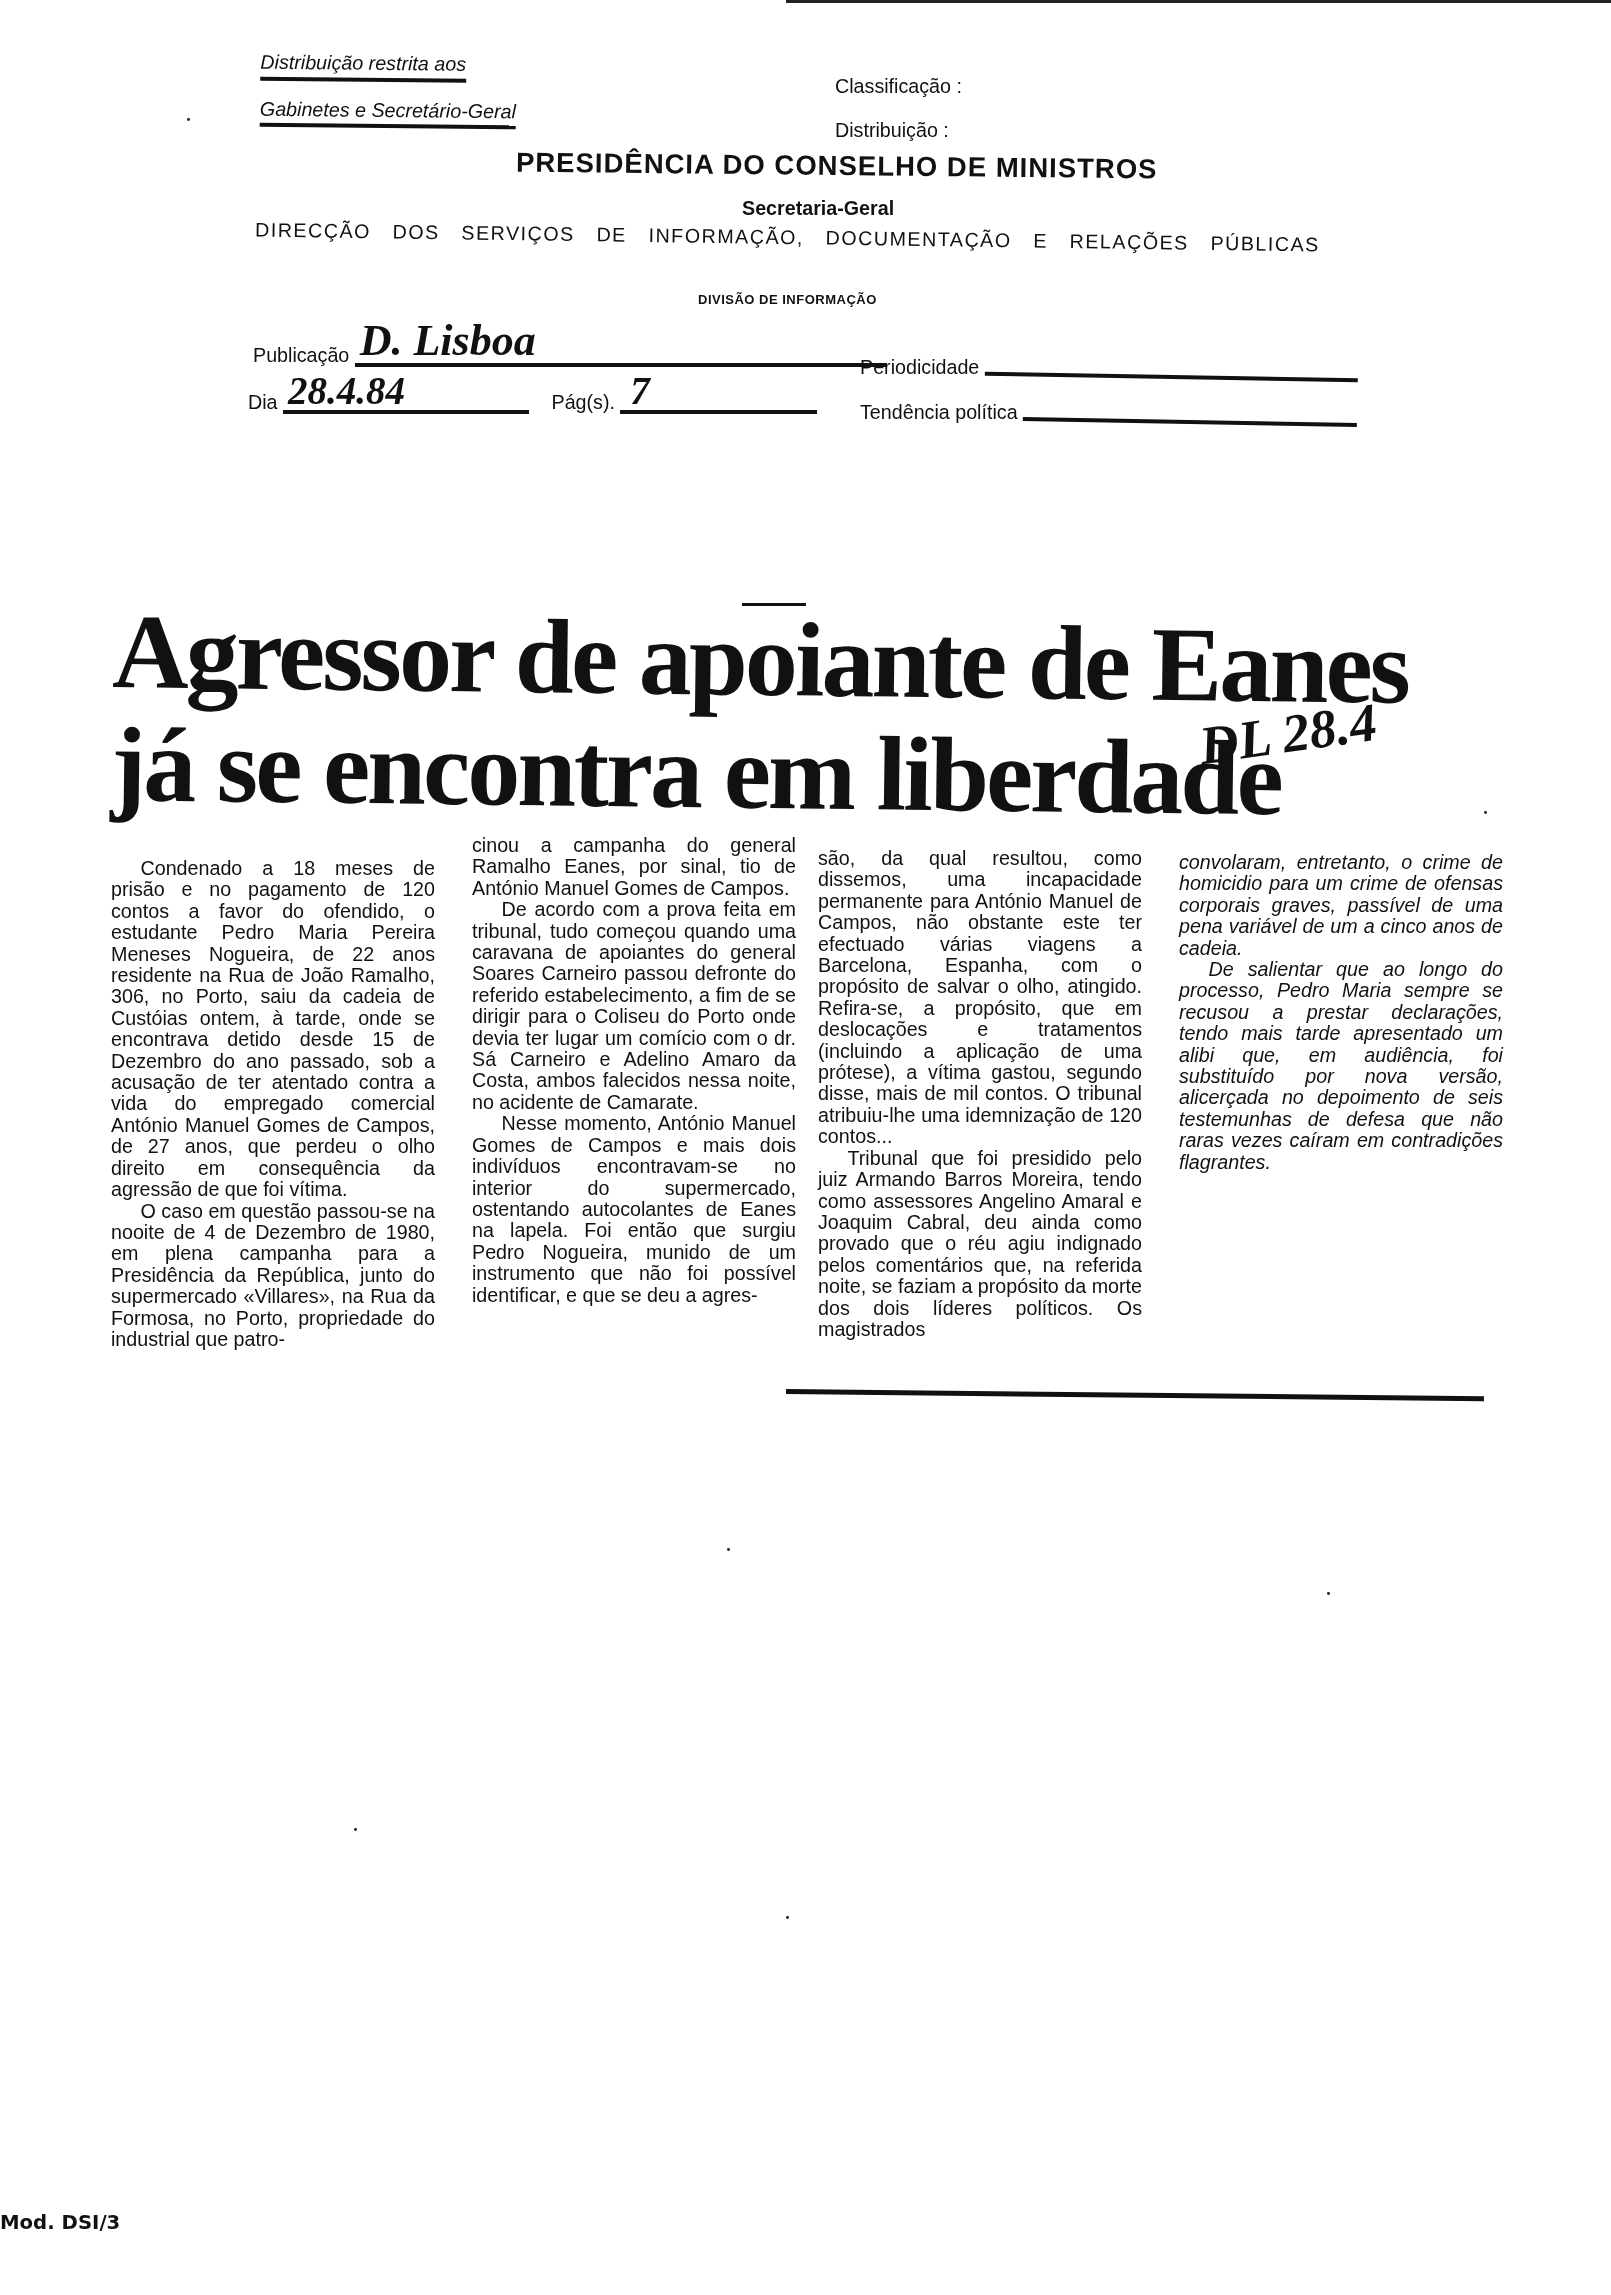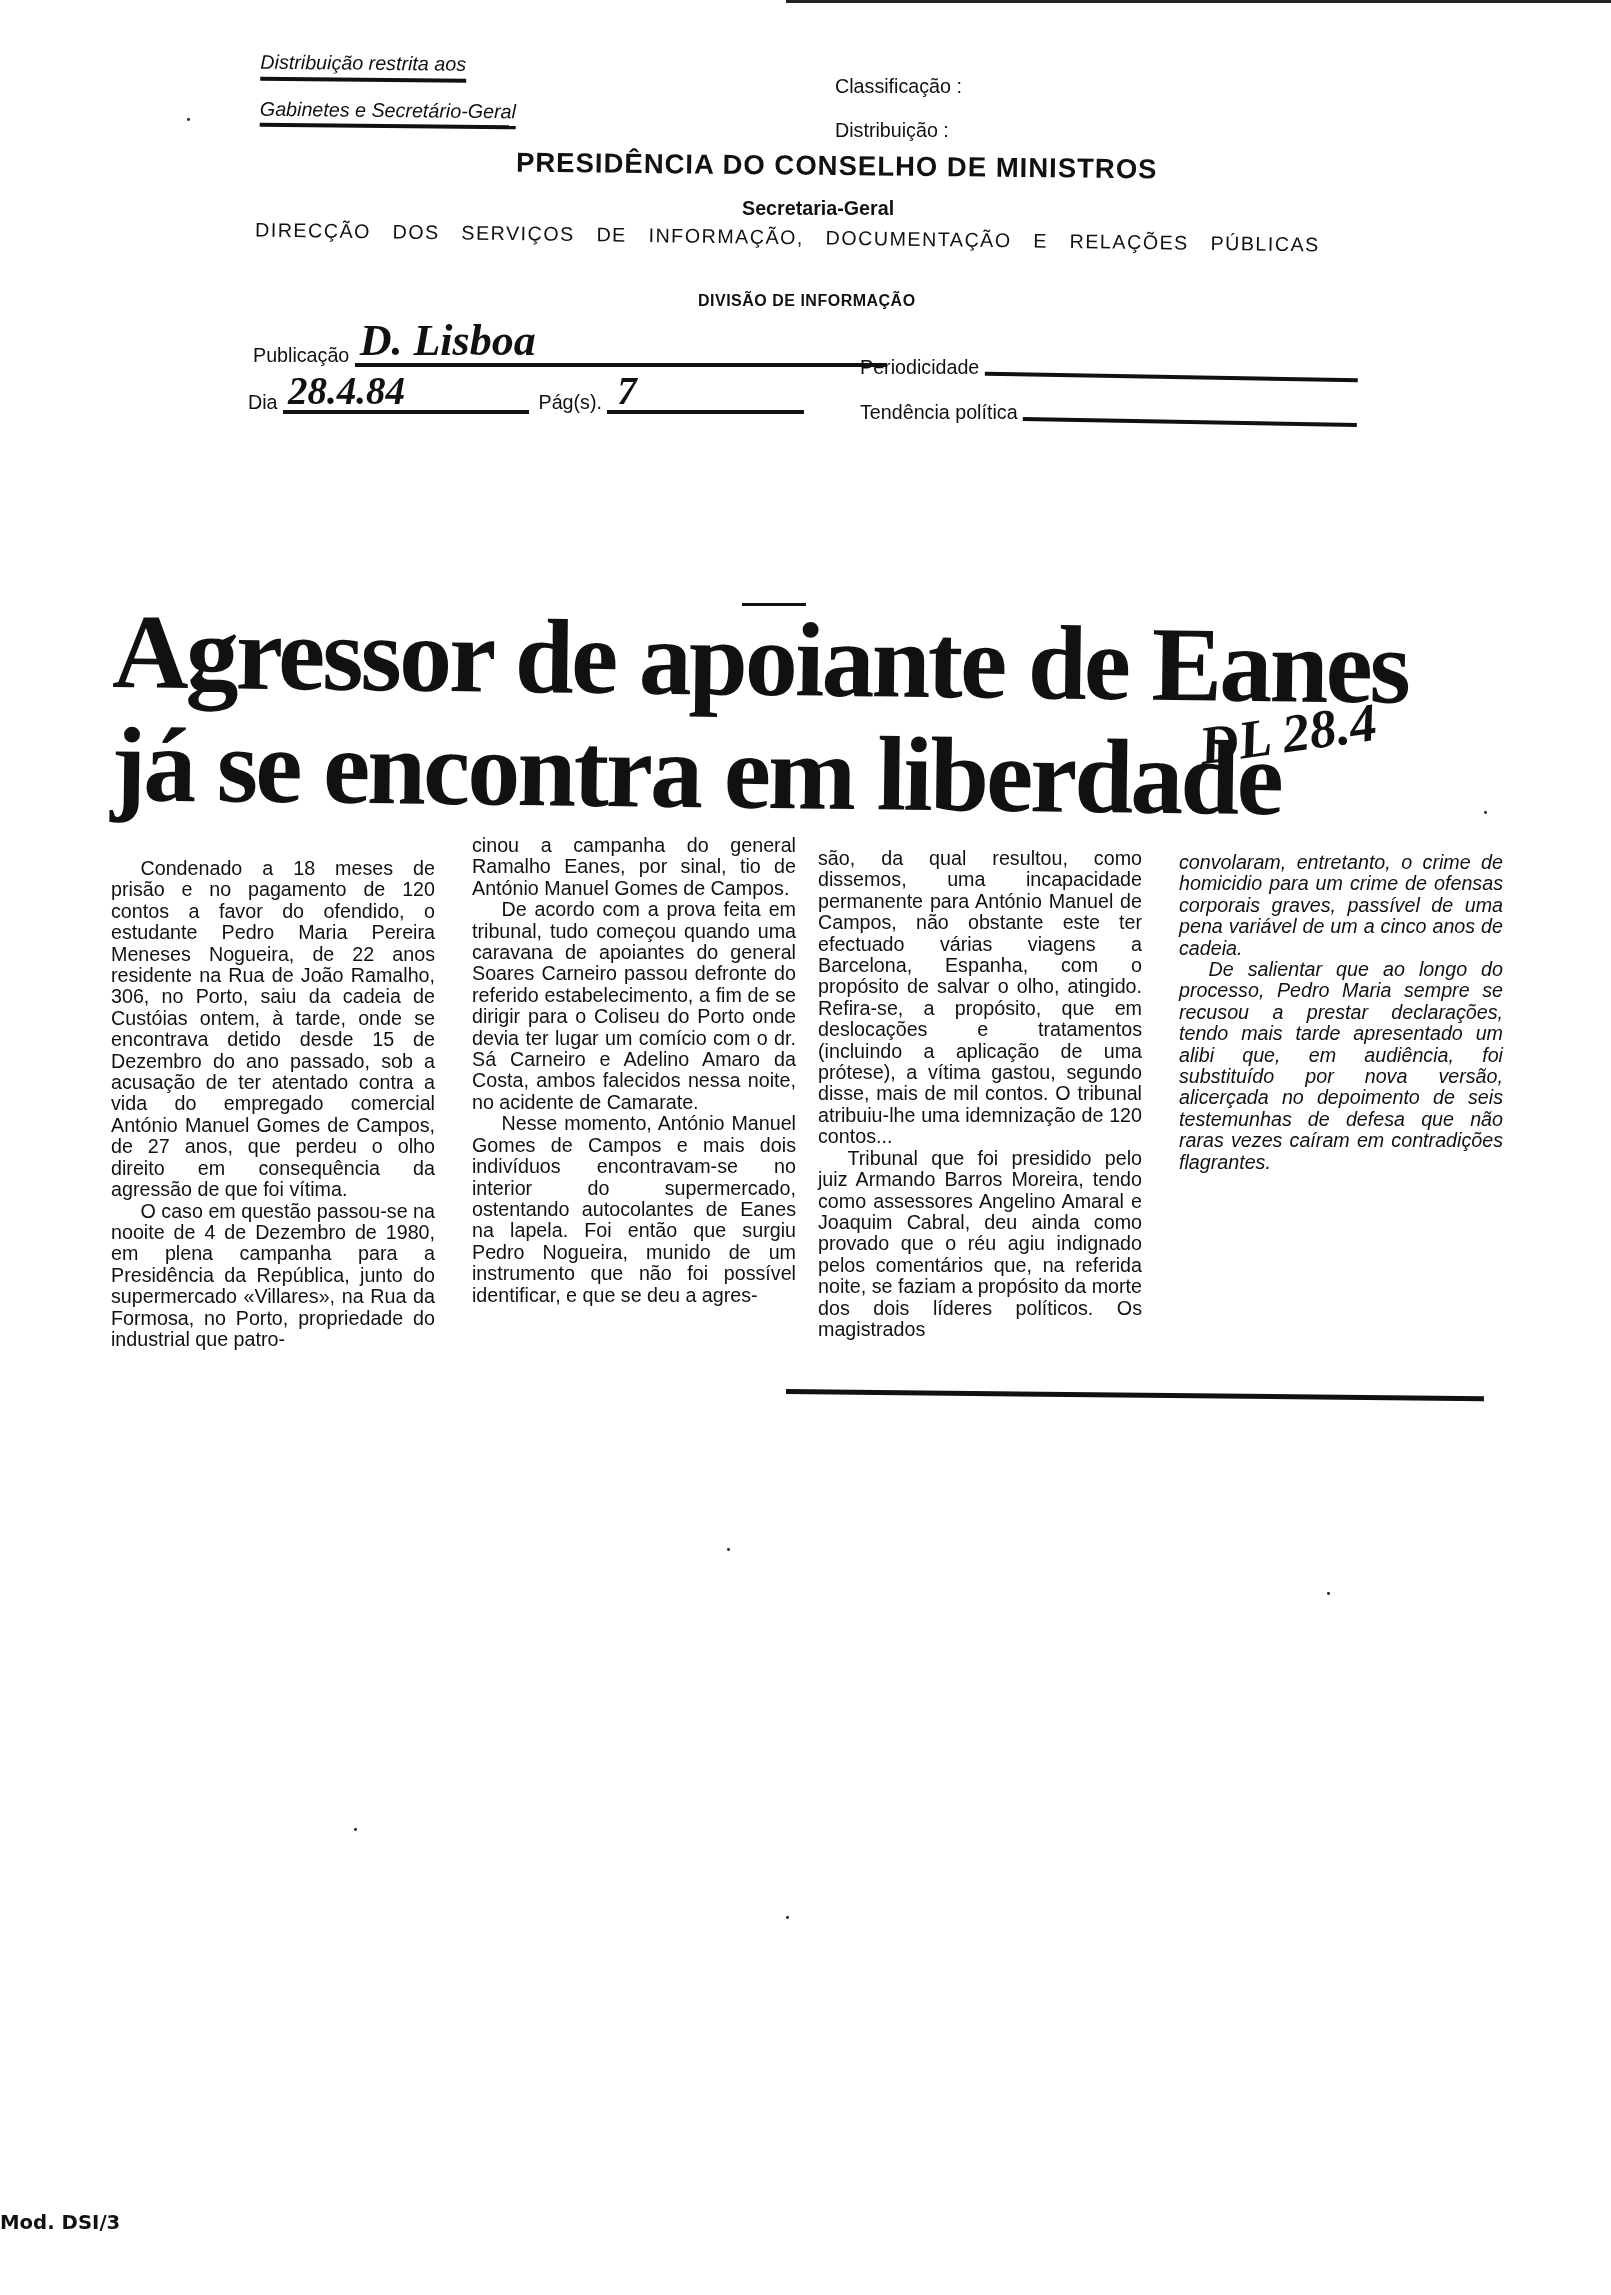--- a/index.html
+++ b/index.html
@@ -5,21 +5,21 @@
   html, body { margin:0; padding:0; background:#ffffff; }
   body { width:1612px; height:2295px; position:relative; overflow:hidden; color:#111; font-family:"Liberation Sans", sans-serif; }
   .abs { position:absolute; }
   .topline { left:786px; top:0; width:825px; height:2.9px; background:#222; }
   .dist-note { left:260px; top:52px; font-style:italic; font-size:19.7px; font-family:"Liberation Sans", sans-serif; transform:rotate(0.6deg); }
   .dist-note .ln { display:block; margin-bottom:16.7px; padding-bottom:2.9px; border-bottom:4.4px solid #111; width:max-content; }
   .classif { left:835px; top:64px; font-size:19.7px; line-height:44px; }
   .org { left:516px; top:150px; font-size:27.5px; font-weight:bold; letter-spacing:1px; transform:rotate(0.6deg); }
   .secgeral { left:742px; top:197px; font-size:19.7px; font-weight:bold; }
   .direccao { left:255px; top:226px; font-size:19.7px; letter-spacing:1.5px; word-spacing:14.7px; transform:rotate(0.8deg); white-space:nowrap; }
-  .divisao { left:698px; top:292px; font-size:16px; font-weight:bold; letter-spacing:0.5px; }
+  .divisao { left:698px; top:292px; font-size:13px; font-weight:bold; letter-spacing:0.5px; }
   .form-row { font-size:19.7px; white-space:nowrap; }
   .hand { font-family:"Liberation Serif", serif; font-style:italic; font-size:44px; font-weight:bold; line-height:1; }
   .fill-line { display:inline-block; border-bottom:4.4px solid #111; vertical-align:bottom; }
   .headline { left:113px; top:595px; font-family:"Liberation Serif", serif; font-weight:bold; font-size:106px; line-height:113px; letter-spacing:-2.9px; transform:rotate(0.7deg); transform-origin:left top; white-space:nowrap; }
   .margin-note { left:1199px; top:703px; font-family:"Liberation Serif", serif; font-style:italic; font-size:54px; font-weight:bold; transform:rotate(-8deg); }
   .col { font-size:19.7px; line-height:21.4px; text-align:justify; hyphens:manual; width:324px; }
   .col p { margin:0; text-indent:29.5px; }
   .col p.noindent { text-indent:0; }
   .col p.gap { margin-top:19.7px; }
   .rule-bottom { left:786px; top:1389px; width:698px; height:4.9px; background:#111; transform:rotate(0.6deg); transform-origin:left; }
@@ -55,21 +55,21 @@
 </div>
 <div class="abs form-row" style="left:860px; top:355px;">
   <span>Periodicidade</span>
   <span class="fill-line" style="width:373px; height:19.7px; transform:rotate(1deg);"></span>
 </div>
 <div class="abs form-row" style="left:248px; top:371px;">
   <span>Dia</span>
   <span class="fill-line" style="width:246px;">
     <span class="hand" style="font-size:39px; margin-left:4.9px;">28.4.84</span>
   </span>
-  <span style="margin-left:4px;">Pág(s).</span>
+  <span style="margin-left:17px;">Pág(s).</span>
   <span class="fill-line" style="width:197px;">
     <span class="hand" style="font-size:39px; margin-left:9.8px;">7</span>
   </span>
 </div>
 <div class="abs form-row" style="left:860px; top:400px;text-align:right;">
   <span>Tendência política</span>
   <span class="fill-line" style="width:334px; height:19.7px; transform:rotate(1deg);"></span>
 </div>
 
 <div class="abs rule-top"></div>

